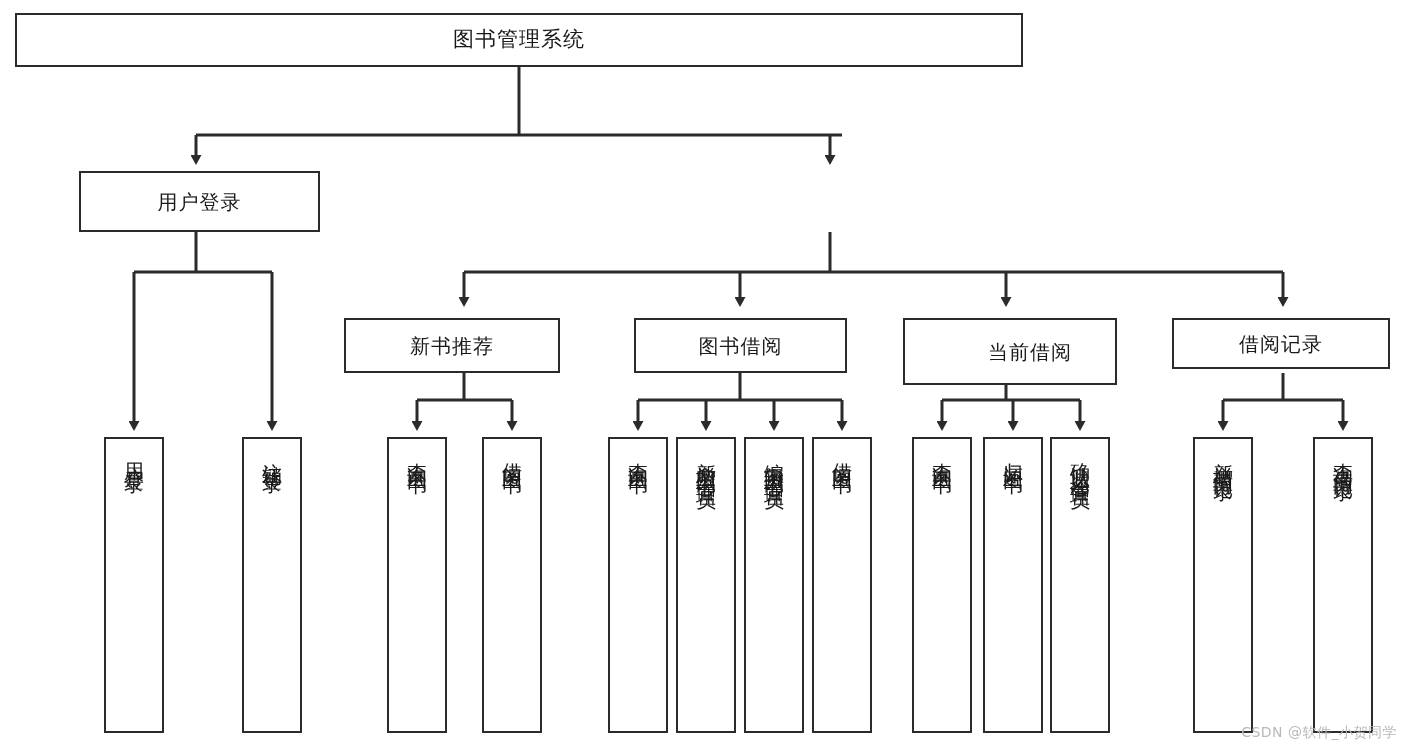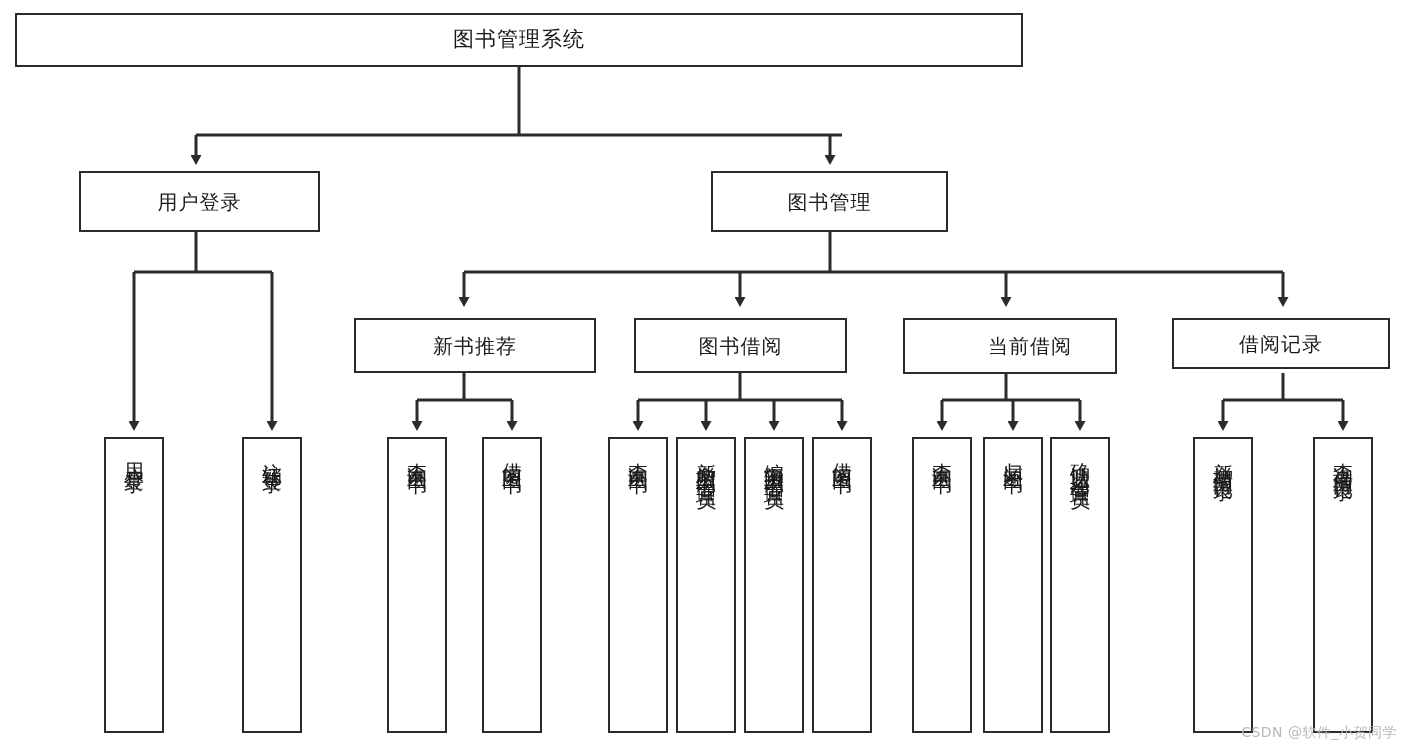--- a/index.html
+++ b/index.html
@@ -126,31 +126,28 @@
     </g>
   </svg>
 
   <div class="node h root" style="left:15px; top:13px; width:1008px; height:54px;">
     <span>图书管理系统</span>
   </div>
 
   <div class="node h" style="left:79px; top:171px; width:241px; height:61px;">
     <span>用户登录</span>
   </div>
-  <div class="node h" style="left:711px; top:171px; width:237px; height:61px;">
-    <span>图书管理</span>
-  </div>
 
-  <div class="node h" style="left:354px; top:318px; width:242px; height:55px;">
+  <div class="node h" style="left:344px; top:318px; width:216px; height:55px;">
     <span>新书推荐</span>
   </div>
   <div class="node h" style="left:634px; top:318px; width:213px; height:55px;text-align:right;">
     <span>图书借阅</span>
   </div>
-  <div class="node h" style="left:903px; top:318px; width:214px; height:56px;padding-left:40px;">
+  <div class="node h" style="left:903px; top:318px; width:214px; height:67px;padding-left:40px;">
     <span>当前借阅</span>
   </div>
   <div class="node h" style="left:1172px; top:318px; width:218px; height:51px;">
     <span>借阅记录</span>
   </div>
 
   <div class="node v" style="left:104px; top:437px; width:60px; height:296px;">
     <span class="vlabel">用户登录</span>
   </div>
   <div class="node v" style="left:242px; top:437px; width:60px; height:296px;">

